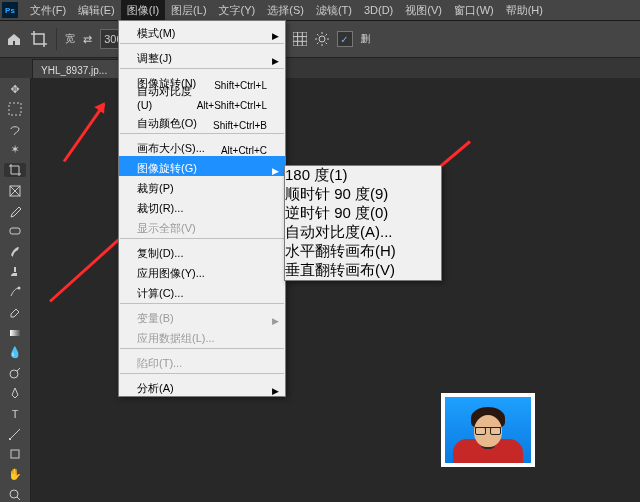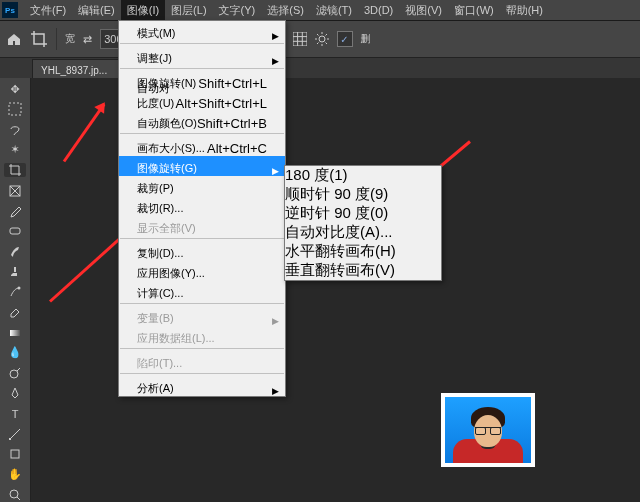--- a/index.html
+++ b/index.html
@@ -17,21 +17,21 @@
   .workarea{position:absolute;left:0;top:78px;right:0;bottom:0;display:flex}
   .toolbar{width:30px;background:#454545;border-right:1px solid #222;display:flex;flex-direction:column;align-items:center;padding-top:4px;gap:6px}
   .toolbar .tool{width:22px;height:22px;display:flex;align-items:center;justify-content:center;color:#ccc;border-radius:2px}
   .toolbar .tool.sel{background:#333}
   .canvas{flex:1;background:#282828;position:relative}
   .menu{position:absolute;top:20px;left:118px;width:166px;background:#f0f0f0;border:1px solid #7a7a7a;box-shadow:2px 2px 5px rgba(0,0,0,.4);color:#000;font-size:11px;z-index:20}
   .menu .row{display:flex;align-items:flex-end;height:20px;padding:0 18px 0 18px;position:relative}
   .menu .row.sep{height:0;border-top:1px solid #c0c0c0;margin:2px 1px;padding:0}
   .menu .row.dis{color:#9a9a9a}
   .menu .row.hl{background:#1e90ff;color:#fff}
-  .menu .row .sc{margin-left:auto;font-size:13px}
+  .menu .row .sc{margin-left:auto;font-size:10px}
   .menu .row .ar{position:absolute;right:6px;font-size:9px}
   .submenu{position:absolute;top:165px;left:284px;width:156px;background:#f0f0f0;border:1px solid #7a7a7a;box-shadow:2px 2px 5px rgba(0,0,0,.4);color:#000;font-size:15px;z-index:21}
   .arrow{position:absolute;background:#ff2a2a;height:3px;transform-origin:left center;z-index:15}
   .arrow::after{content:"";position:absolute;right:-8px;top:-5px;border:6px solid transparent;border-left:10px solid #ff2a2a}
   .photo{position:absolute;right:105px;bottom:35px;width:94px;height:74px;background:#fff;padding:4px;box-sizing:border-box}
   .photo .inner{width:100%;height:100%;background:linear-gradient(#1ea0ff,#0a7ae0);position:relative;overflow:hidden}
   .face{position:absolute;left:50%;top:18px;transform:translateX(-50%);width:28px;height:32px;background:#e8b98c;border-radius:50% 50% 45% 45%}
   .hair{position:absolute;left:50%;top:10px;transform:translateX(-50%);width:34px;height:22px;background:#2a1810;border-radius:50% 50% 30% 30%}
   .glasses{position:absolute;left:50%;top:30px;transform:translateX(-50%);width:26px;height:6px;border-top:1px solid #222}
   .glasses::before,.glasses::after{content:"";position:absolute;width:9px;height:6px;border:1px solid #222;border-radius:2px;top:-1px;background:rgba(255,255,255,.1)}

